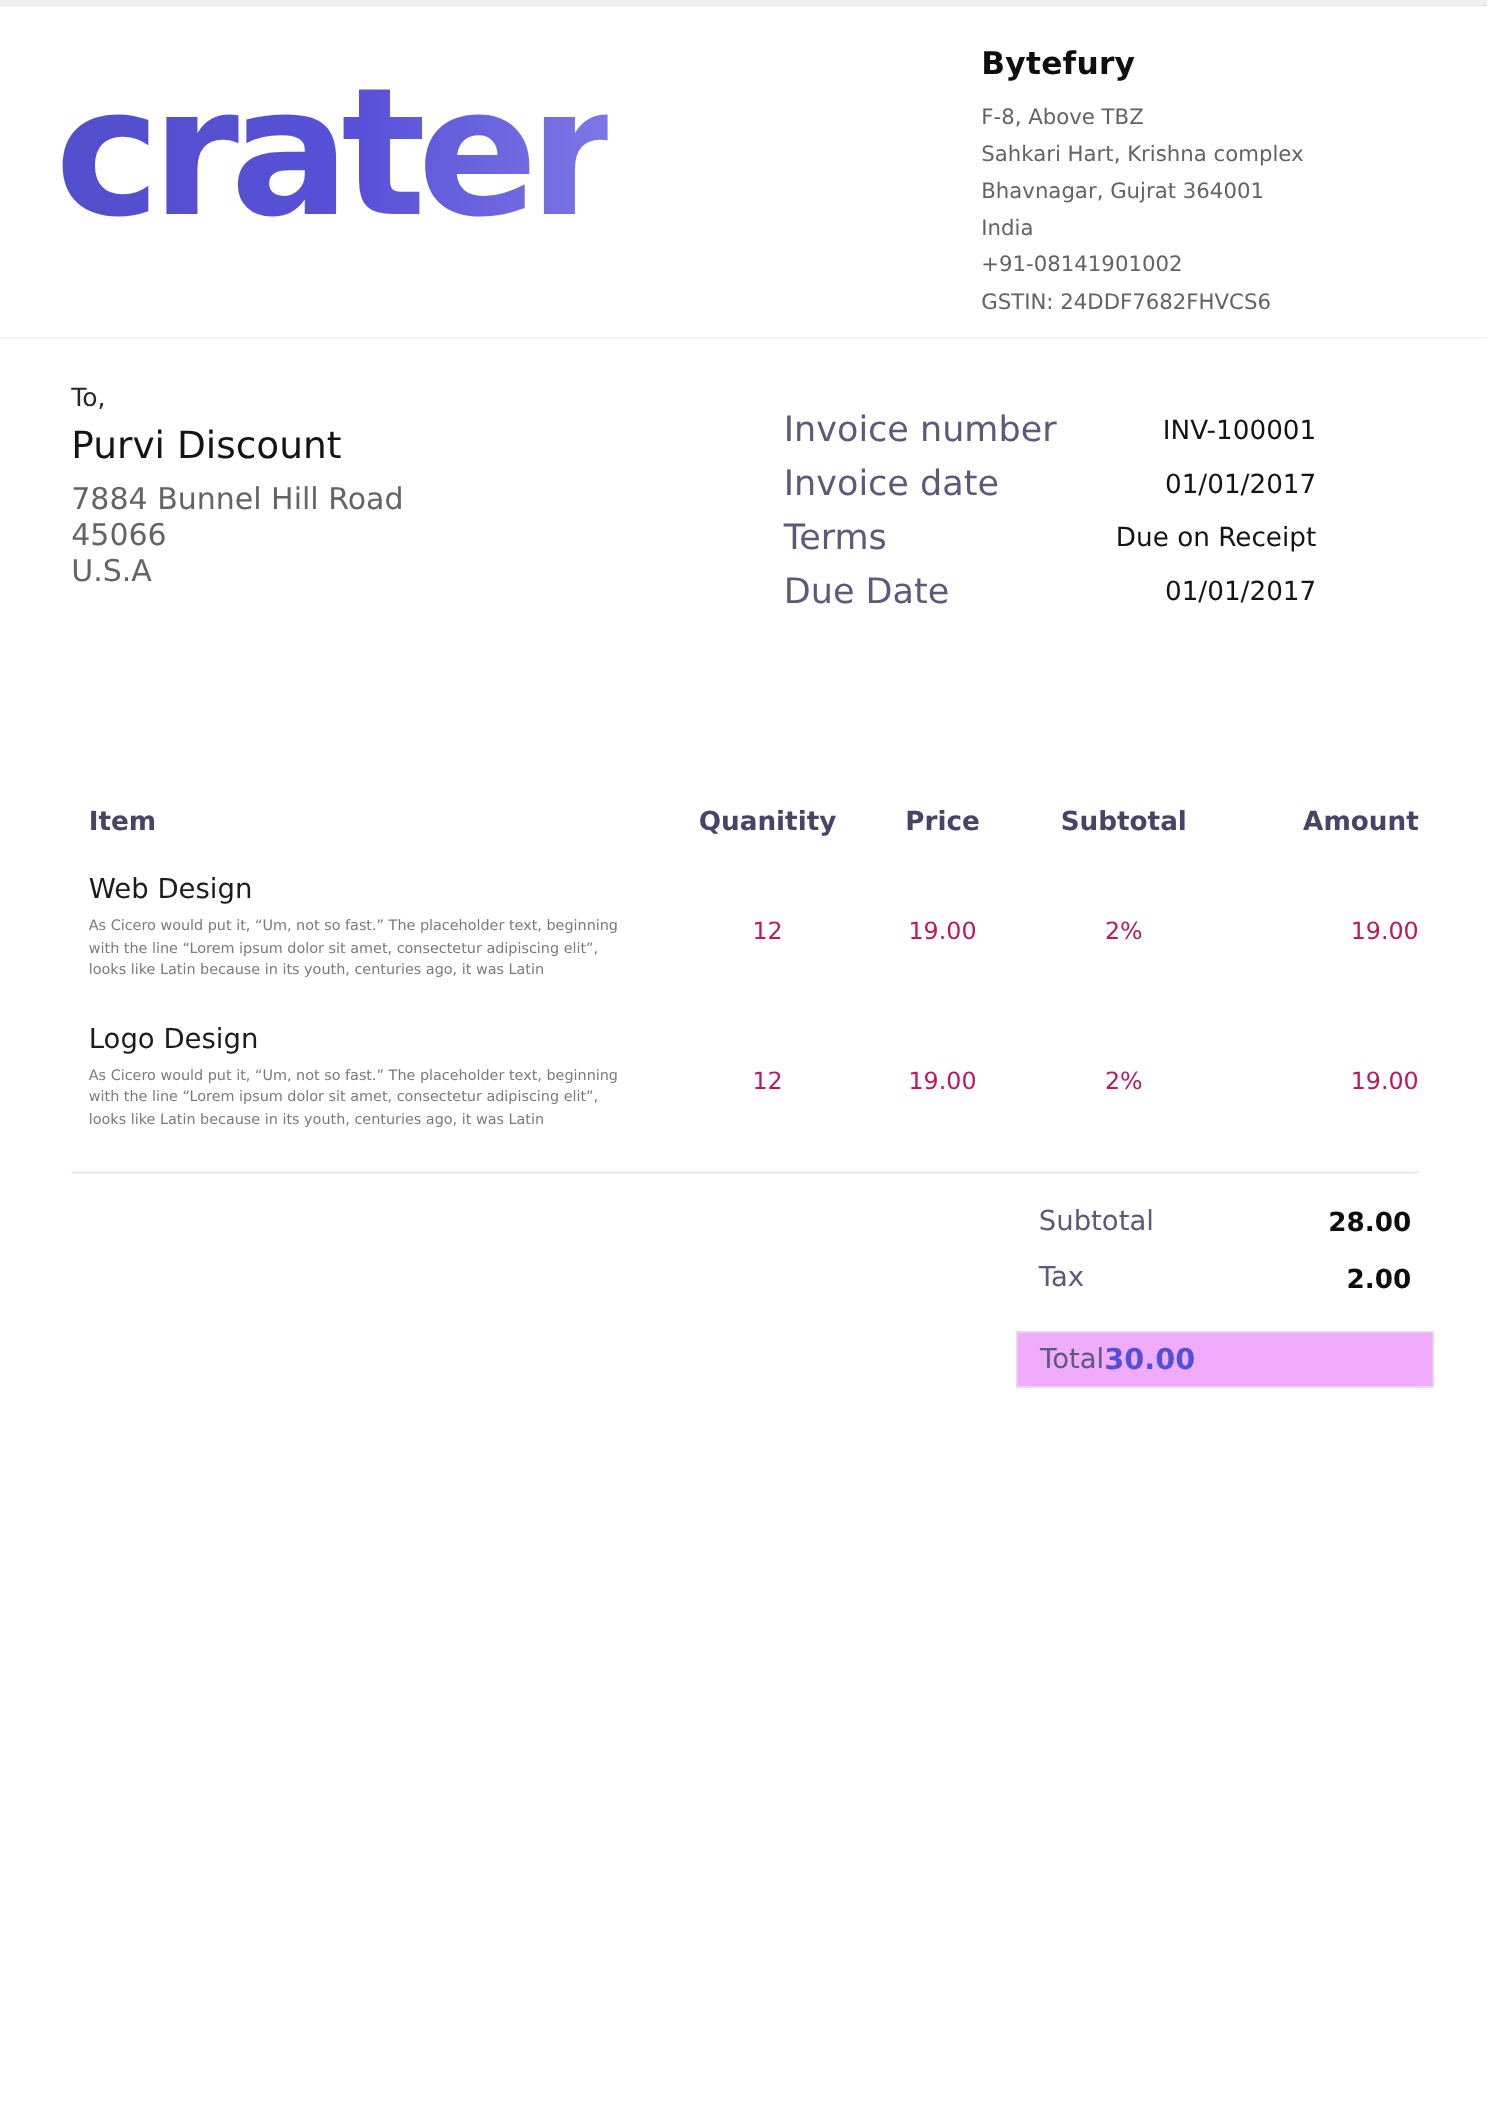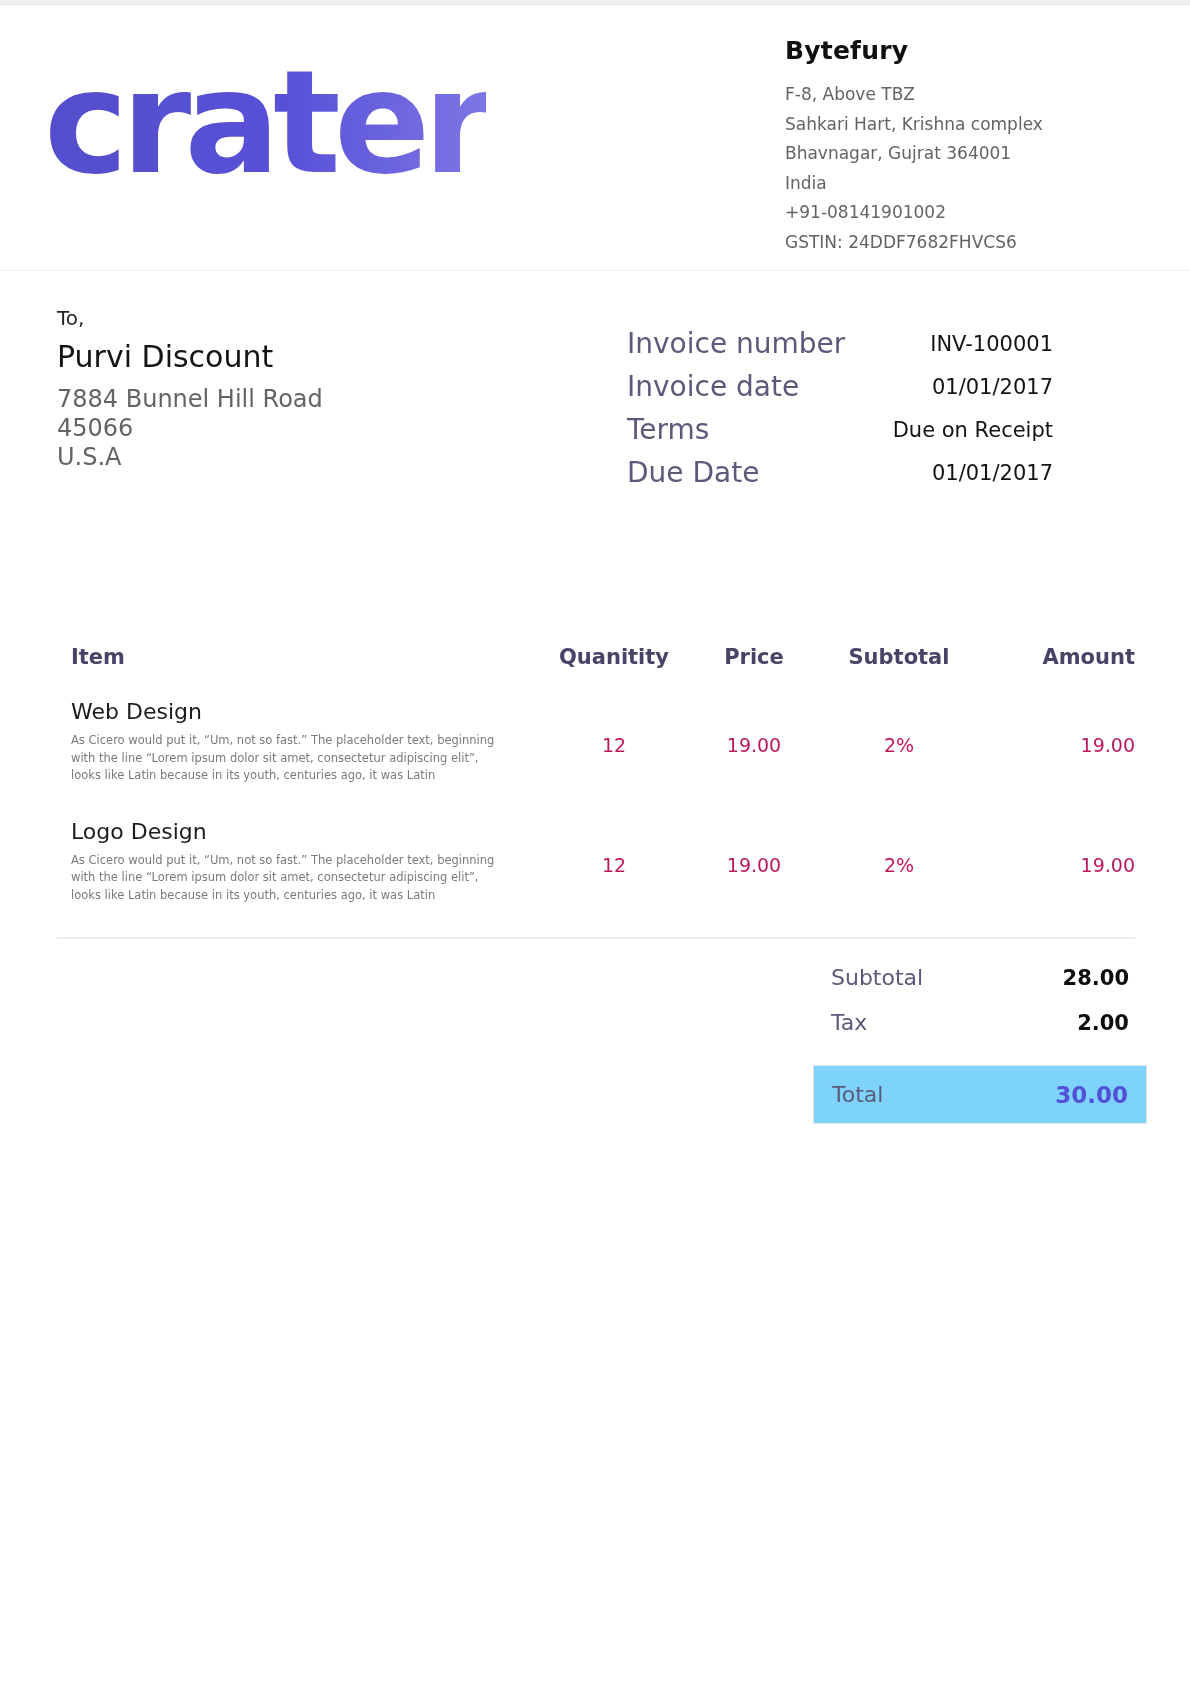--- a/index.html
+++ b/index.html
@@ -55,23 +55,23 @@
   .cell-qty,.cell-price,.cell-disc{text-align:center;}
   .cell-amt{text-align:right;}
   .table-divider{height:2px;background:#e9eef4;margin-top:26px;}
 
   
   .totals{position:absolute;left:813px;top:955px;width:334px;}
   .totals-row{display:flex;justify-content:space-between;align-items:center;height:45px;padding:0 18px;}
   .totals-label{font-size:22px;color:#5b5a7a;}
   .totals-value{font-size:21px;font-weight:bold;color:#0e0e0e;}
   .total-box{
-    margin-top:20px;height:59px;border:1px solid #e5e5e6;
-    display:flex;justify-content:space-between;align-items:center;padding:0 18px;
-    box-sizing:border-box;background:#7dd3fc;
+    margin-top:20px;height:45px;border:1px solid #e5e5e6;
+    display:flex;align-items:center;padding:0 18px;
+    box-sizing:border-box;background:#f0abfc;
   }
   .total-box .totals-value{font-size:23px;color:#544fd8;}
 </style>
 </head>
 <body>
 
 <div class="page">
   <div class="top-edge"></div>
 
   <div class="logo">crater</div>

